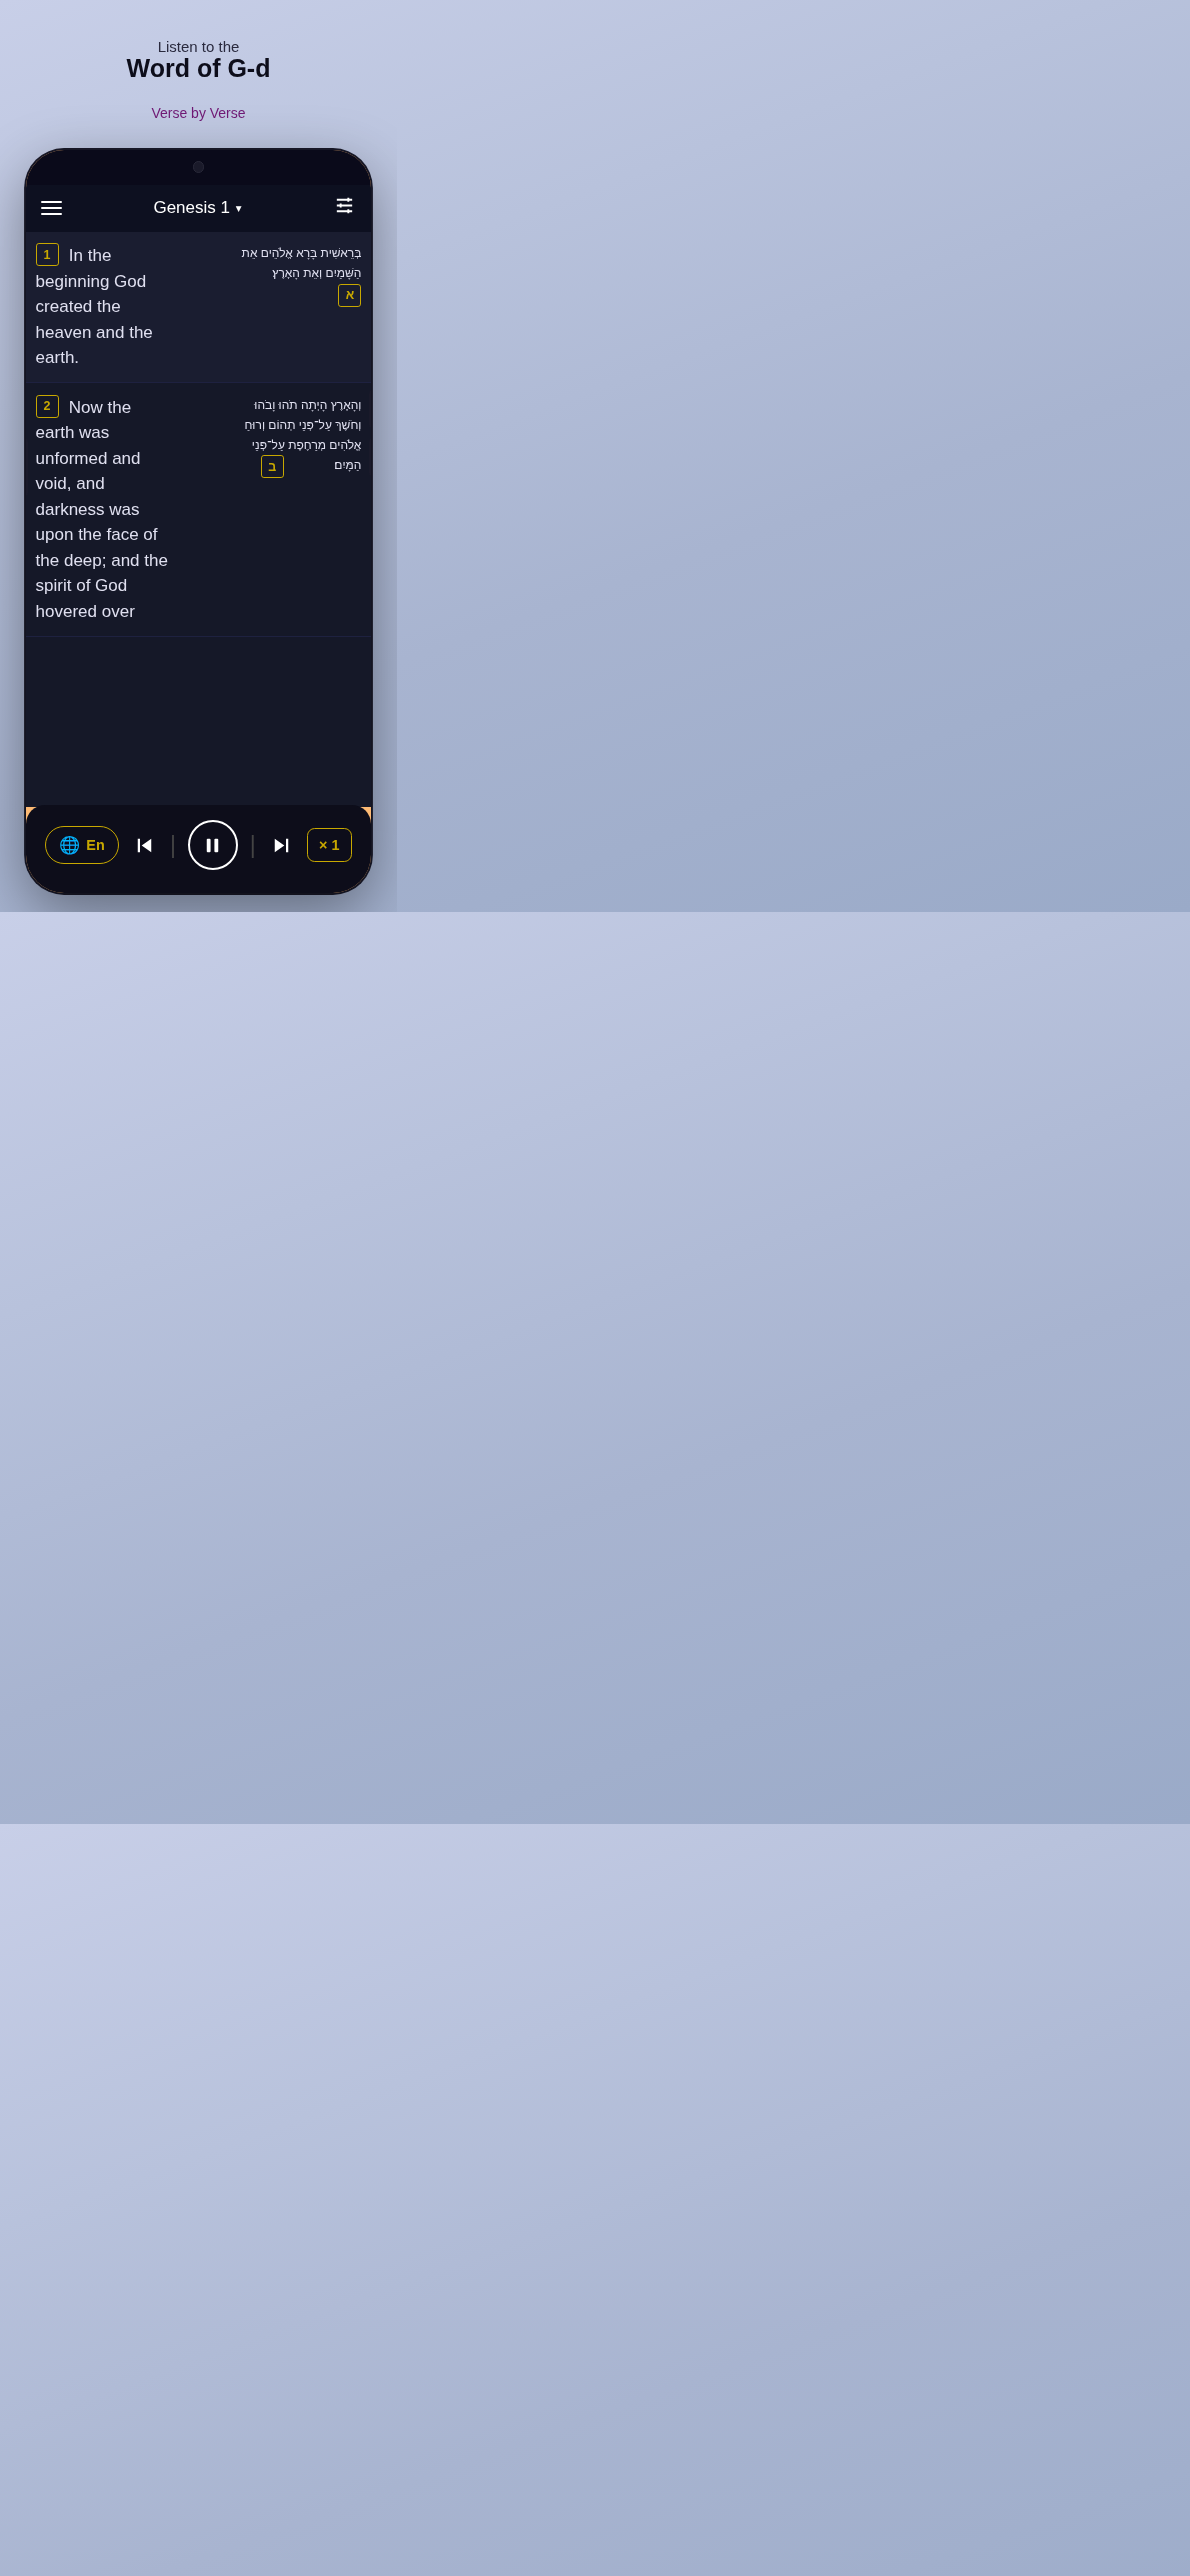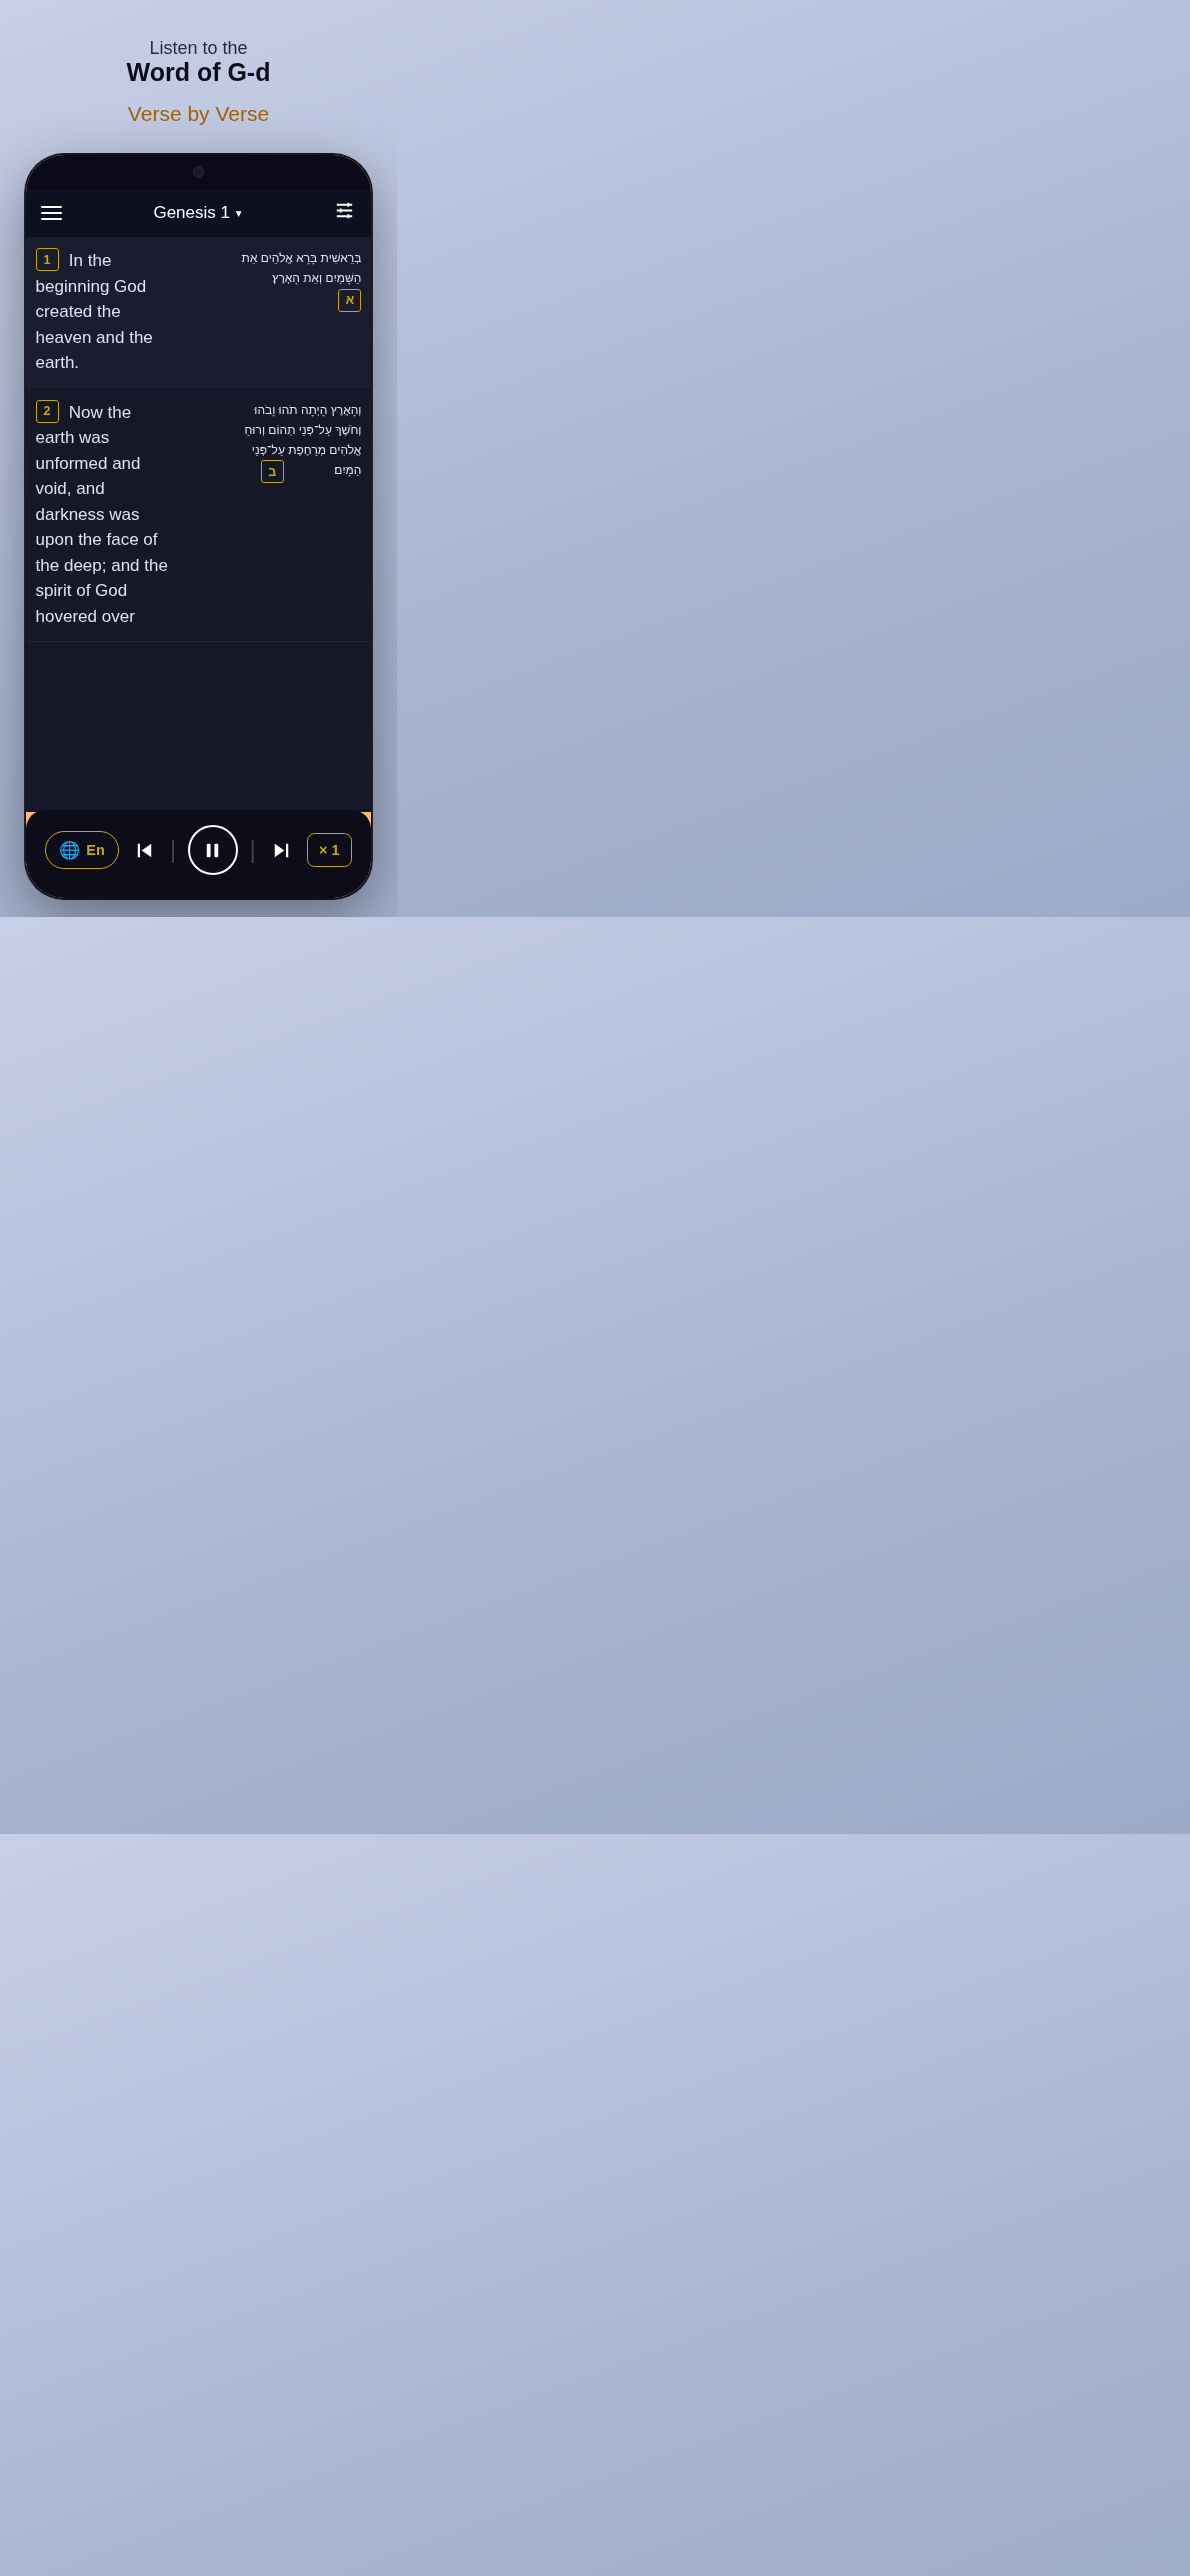--- a/index.html
+++ b/index.html
@@ -17,37 +17,37 @@
     }
 
     
     .app-header {
       text-align: center;
       padding: 38px 19px 29px;
       color: #1a1a2e;
     }
 
     .header-listen {
-      font-size: 18px;
+      font-size: 15px;
       font-weight: 400;
       color: #2a2a3e;
     }
 
     .header-word {
       font-size: 25px;
       font-weight: 800;
       color: #0d0d1a;
       line-height: 1.1;
     }
 
     .header-verse {
-      font-size: 21px;
+      font-size: 14px;
       font-weight: 400;
-      color: #a16207;
-      margin-top: 15px;
+      color: #701a75;
+      margin-top: 22px;
     }
 
     
     .phone-frame {
       width: 345px;
       background: #fdba74;
       border-radius: 38px;
       overflow: hidden;
       box-shadow: 0 19px 58px rgba(0,0,0,0.4), 0 0 0 1.9px #1a1a2a;
       position: relative;

